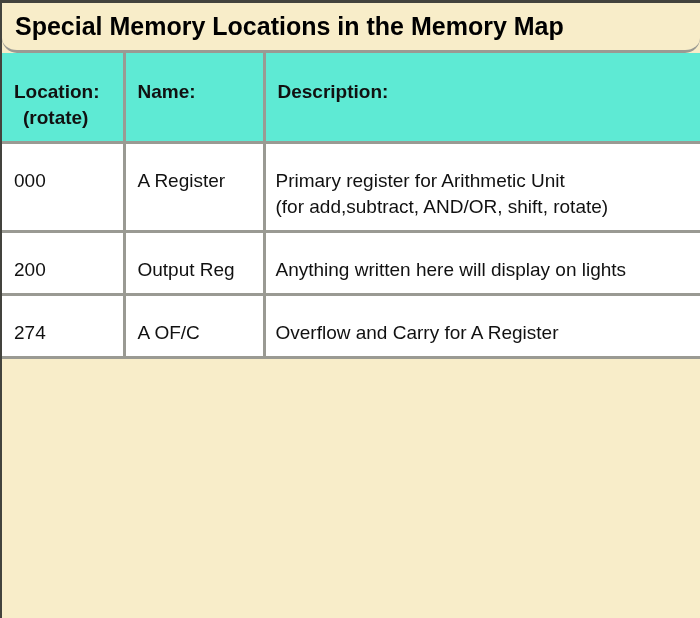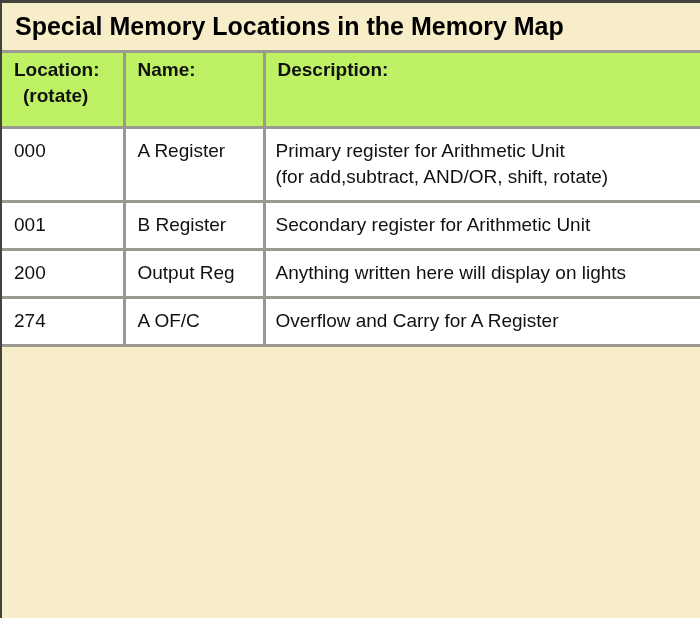--- a/index.html
+++ b/index.html
@@ -21,20 +21,21 @@
   .title-bar {
     height: 47px;
     display: flex;
     align-items: center;
     padding-left: 13px;
     font-size: 25px;
     font-weight: bold;
     color: #000000;
     border-bottom: 3px solid #9a9a93;
     background: #f8edc9;
+    border-radius: 15px;
   }
   table.mem-table {
     border-collapse: collapse;
     width: 100%;
     table-layout: fixed;
   }
   col.c-loc  { width: 122px; }
   col.c-name { width: 140px; }
   .mem-table th, .mem-table td {
     border: 3px solid #9a9a93;
@@ -42,33 +43,33 @@
     font-size: 19px;
     line-height: 26px;
     text-align: left;
     box-sizing: border-box;
     overflow: hidden;
   }
   .mem-table th:first-child, .mem-table td:first-child { border-left: none; }
   .mem-table th:last-child,  .mem-table td:last-child  { border-right: none; }
   .mem-table thead th { border-top: none; }
   .mem-table th {
-    background: #bef264;
+    background: #5eead4;
     font-weight: bold;
-    padding: 4px 6px 10px 12px;
+    padding: 26px 6px 10px 12px;
     height: 74px;
   }
   .mem-table th .sub {
     display: block;
     margin-left: 9px;
     font-weight: bold;
   }
   .mem-table td {
     background: #ffffff;
-    padding: 9px 6px 10px 12px;
+    padding: 24px 6px 10px 12px;
   }
   .mem-table td.desc {
     padding-left: 10px;
     white-space: pre-line;
   }
 </style>
 </head>
 <body>
 
 <div class="slide">
@@ -95,25 +96,20 @@
       </tr>
     </thead>
     <tbody>
         <tr>
           <td>000</td>
           <td>A Register</td>
           <td class="desc">Primary register for Arithmetic Unit
 (for add,subtract, AND/OR, shift, rotate)</td>
         </tr>
         <tr>
-          <td>001</td>
-          <td>B Register</td>
-          <td class="desc">Secondary register for Arithmetic Unit</td>
-        </tr>
-        <tr>
           <td>200</td>
           <td>Output Reg</td>
           <td class="desc">Anything written here will display on lights</td>
         </tr>
         <tr>
           <td>274</td>
           <td>A OF/C</td>
           <td class="desc">Overflow and Carry for A Register</td>
         </tr>
       </tbody>

